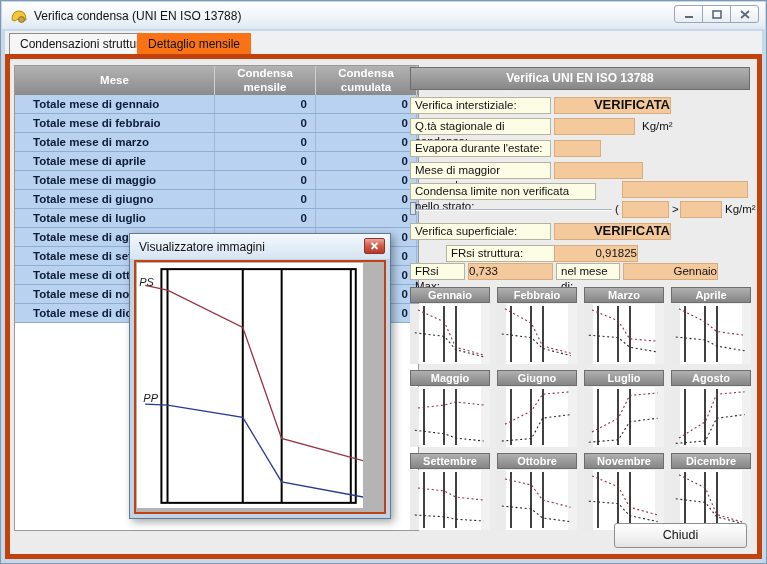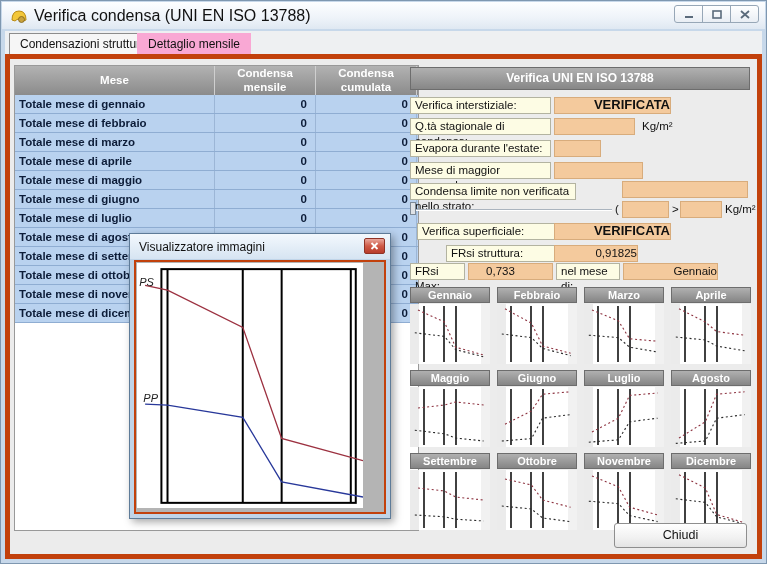--- a/index.html
+++ b/index.html
@@ -4,46 +4,46 @@
 <style>
   * { margin:0; padding:0; box-sizing:border-box; }
   html,body { width:767px; height:564px; }
   body { font-family:"Liberation Sans", sans-serif; font-size:12px; background:#8aa5bf; overflow:hidden; }
 
   
   .window { position:absolute; inset:0; background:#c7d8ea; border:1px solid #7e97b0; }
   .titlebar { position:absolute; left:1px; right:1px; top:1px; height:27px;
     background:linear-gradient(#fdfeff,#eef3f9 60%,#dfe8f2); display:flex; align-items:center; }
   .app-icon { width:18px; height:16px; margin:0 6px 0 8px; }
-  .title-text { color:#111; font-size:16px; }
+  .title-text { color:#111; font-size:12px; }
   .win-buttons { position:absolute; right:6px; top:3px; display:flex; }
   .win-btn { width:29px; height:18px; border:1px solid #97a7b7; background:linear-gradient(#ffffff,#e9eef4);
     display:flex; align-items:center; justify-content:center; margin-left:-1px; }
   .win-btn:first-child { border-radius:3px 0 0 3px; }
   .win-btn:last-child  { border-radius:0 3px 3px 0; }
 
   
   .tabbar { position:absolute; left:4px; right:4px; top:30px; height:24px; background:#eef0f2; }
   .tab { position:absolute; top:2px; height:22px; padding:0 10px; line-height:21px; color:#111;
-    background:#f9a8d4; border:1px solid transparent; }
+    background:#f97316; border:1px solid transparent; }
   .tab.active { background:#f6f6f6; border:1px solid #8c8c8c; border-bottom:1px solid #f6f6f6; }
   .tab1 { left:4px; } .tab2 { left:132px; }
 
   
   .client { position:absolute; left:4px; right:4px; top:53px; bottom:4px; background:#ececec; border:5px solid #c2410c; }
 
   
   .grid { position:absolute; left:4px; top:6px; width:405px; height:466px; background:#fff; border:1px solid #999; }
   .grid-head { display:flex; height:29px; background:linear-gradient(#b2b2b2,#8b8b8b); }
   .gh-cell { color:#fff; font-weight:bold; font-size:11.5px; display:flex; align-items:center; justify-content:center;
     text-align:center; border-right:1px solid #cfcfcf; line-height:1.15; white-space:pre-line; }
   .gh-mese { width:200px; } .gh-num { width:101px; }
   .trow { display:flex; height:19px; background:#b9d2ef; border-bottom:1px solid #8fadd2; }
   .trow .c { font-weight:bold; color:#0c1c38; font-size:11.5px; line-height:18px; border-right:1px solid #9cb6d6; }
-  .c-mese { width:200px; padding-left:4px; }
+  .c-mese { width:200px; padding-left:18px; }
   .c-num  { width:101px; text-align:right; padding-right:8px; }
 
   
   .panel { position:absolute; left:396px; top:0; width:346px; height:100%; }
   .p-header { position:absolute; left:4px; top:8px; width:340px; height:23px;
     background:linear-gradient(#b0b0b0,#878787); border:1px solid #6d6d6d;
     color:#fff; font-weight:bold; text-align:center; line-height:21px; }
   .lbl { position:absolute; height:17px; background:#fdfce4; border:1px solid #b3b3a0;
     font-size:11.5px; color:#111; line-height:15px; padding-left:4px; }
   .val { position:absolute; height:17px; background:#f4ca9d; border:1px solid #d8ac7c;
@@ -197,39 +197,39 @@
       <div class="lbl" style="left:4px; top:59px; width:141px;">Q.tà stagionale di condensa:</div>
       <div class="val" style="left:148px; top:59px; width:81px;"></div>
       <div class="unit" style="left:236px; top:61px;">Kg/m²</div>
 
       <div class="lbl" style="left:4px; top:81px; width:141px;">Evapora durante l'estate:</div>
       <div class="val" style="left:148px; top:81px; width:47px;"></div>
 
       <div class="lbl" style="left:4px; top:103px; width:141px;">Mese di maggior accumulo:</div>
       <div class="val" style="left:148px; top:103px; width:89px;"></div>
 
-      <div class="lbl" style="left:4px; top:124px; width:166px;">Condensa limite non verificata nello strato:</div>
+      <div class="lbl" style="left:4px; top:124px; width:186px;">Condensa limite non verificata nello strato:</div>
       <div class="val" style="left:216px; top:122px; width:126px;"></div>
 
       <div class="slider-track"></div>
       <div class="slider-handle"></div>
       <div class="unit" style="left:209px; top:144px;">(</div>
       <div class="val" style="left:216px; top:142px; width:47px;"></div>
       <div class="unit" style="left:266px; top:144px;">&gt;</div>
       <div class="val" style="left:274px; top:142px; width:42px;"></div>
       <div class="unit" style="left:319px; top:144px;">Kg/m²</div>
 
-      <div class="lbl" style="left:4px; top:164px; width:141px;margin-left:7px;">Verifica superficiale:</div>
+      <div class="lbl" style="left:4px; top:164px; width:141px;">Verifica superficiale:</div>
       <div class="val big" style="left:148px; top:164px; width:117px;">VERIFICATA</div>
 
       <div class="lbl" style="left:4px; top:186px; width:162px;margin-left:36px;">FRsi struttura:</div>
       <div class="val" style="left:148px; top:186px; width:84px;">0,91825</div>
 
       <div class="lbl" style="left:4px; top:204px; width:55px;">FRsi Max:</div>
-      <div class="val" style="left:62px; top:204px; width:85px; text-align:center; padding-right:20px;">0,733</div>
+      <div class="val" style="left:62px; top:204px; width:85px; text-align:left; padding-right:20px;">0,733</div>
       <div class="lbl" style="left:150px; top:204px; width:64px;">nel mese di:</div>
       <div class="val" style="left:217px; top:204px; width:95px;">Gennaio</div>
 
       <div class="months" id="months-grid">
           <div class="mcell">
             <div class="mbtn">Gennaio</div>
             <div class="mchart"><svg width="80" height="60" viewBox="0 0 80 60">
                 <rect x="0" y="0" width="9" height="60" fill="#ebebeb"></rect>
                 <rect x="71" y="0" width="9" height="60" fill="#f1f1f1"></rect>
                 <line x1="14" y1="2" x2="14" y2="58" stroke="#111" stroke-width="1.6"></line>

